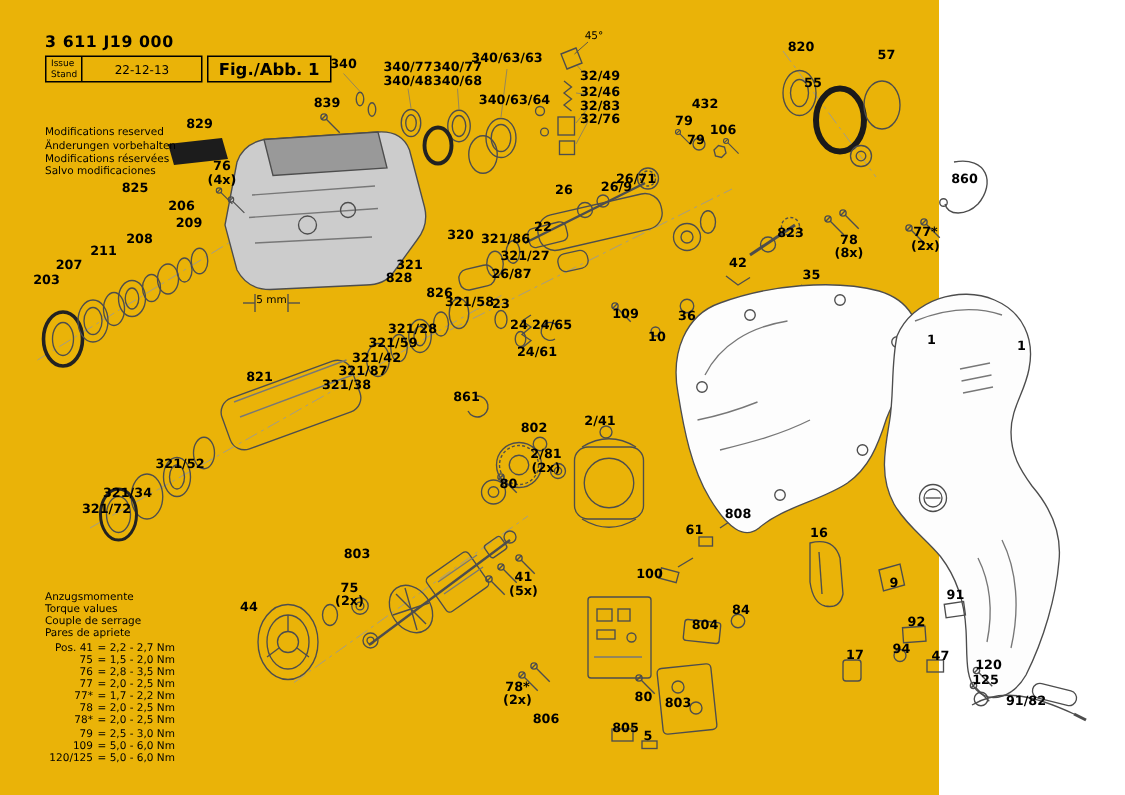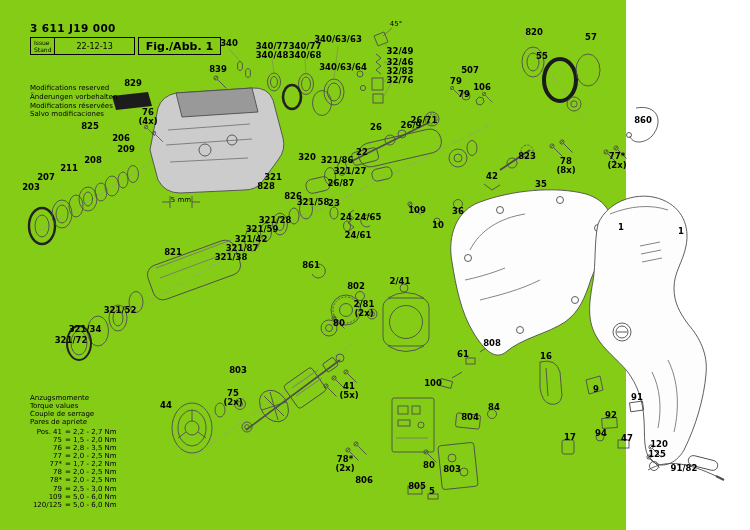--- a/index.html
+++ b/index.html
@@ -1,17 +1,17 @@
 <!DOCTYPE html>
 <html><head>
 <meta charset="utf-8">
 <style>
   *{margin:0;padding:0;box-sizing:border-box}
   html,body{width:750px;height:530px;background:#fff;font-family:"DejaVu Sans",sans-serif;color:#000;overflow:hidden}
-  #stage{position:relative;width:626px;height:530px;background:#84cc16}
+  #stage{position:relative;width:626px;height:530px;background:#eab308}
   #art{position:absolute;left:0;top:0}
   #callouts{position:absolute;left:0;top:0;width:750px;height:530px;pointer-events:none}
   .callout{position:absolute;transform:translate(-50%,-50%);font-size:8.5px;font-weight:700;line-height:1.1;text-align:center;white-space:nowrap}
   .callout span{display:block}
   .annotation{position:absolute;transform:translate(-50%,-50%);font-size:7px;font-weight:400;white-space:nowrap}
   #header{position:absolute;left:30px;top:22px}
   #part-number{font-size:10.5px;font-weight:700;letter-spacing:.4px}
   #meta-row{display:flex;align-items:stretch;margin-top:3px}
   #issue-box{border:1px solid #000;display:flex}
   #issue-labels{display:flex;flex-direction:column;justify-content:center;border-right:1px solid #000;padding:1px 3px;font-size:6px;line-height:1.2}
@@ -435,21 +435,21 @@
       <div class="callout" style="left: 400px; top: 63px;">
         <span>32/46</span>
       </div>
       <div class="callout" style="left: 400px; top: 72px;">
         <span>32/83</span>
       </div>
       <div class="callout" style="left: 400px; top: 81px;">
         <span>32/76</span>
       </div>
       <div class="callout" style="left: 470px; top: 71px;">
-        <span>507</span>
+        <span>432</span>
       </div>
       <div class="callout" style="left: 456px; top: 82px;">
         <span>79</span>
       </div>
       <div class="callout" style="left: 464px; top: 95px;">
         <span>79</span>
       </div>
       <div class="callout" style="left: 482px; top: 88px;">
         <span>106</span>
       </div>

